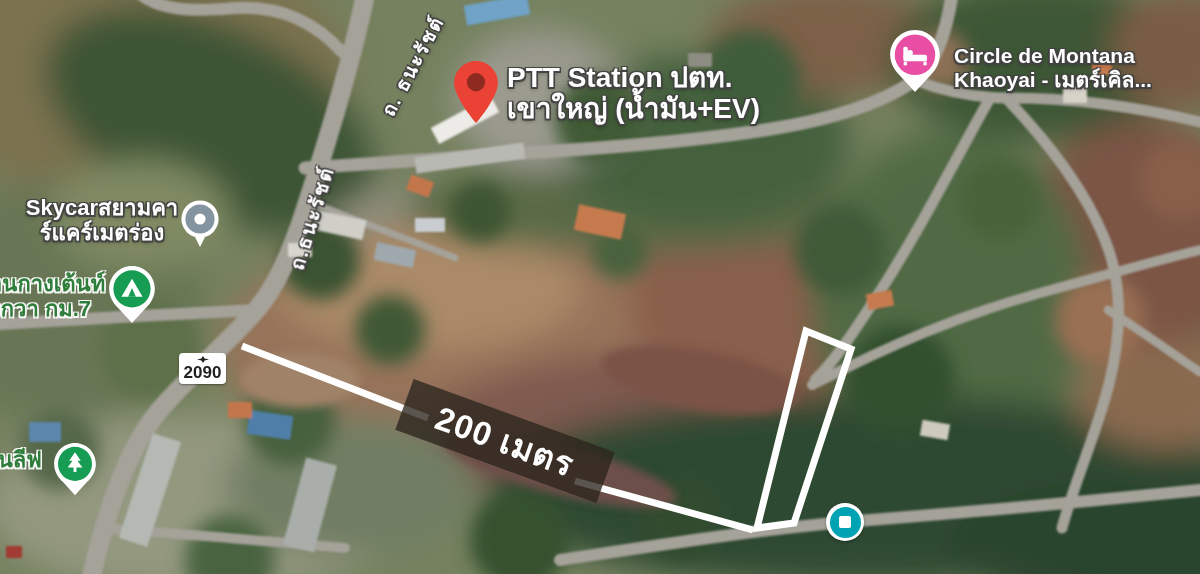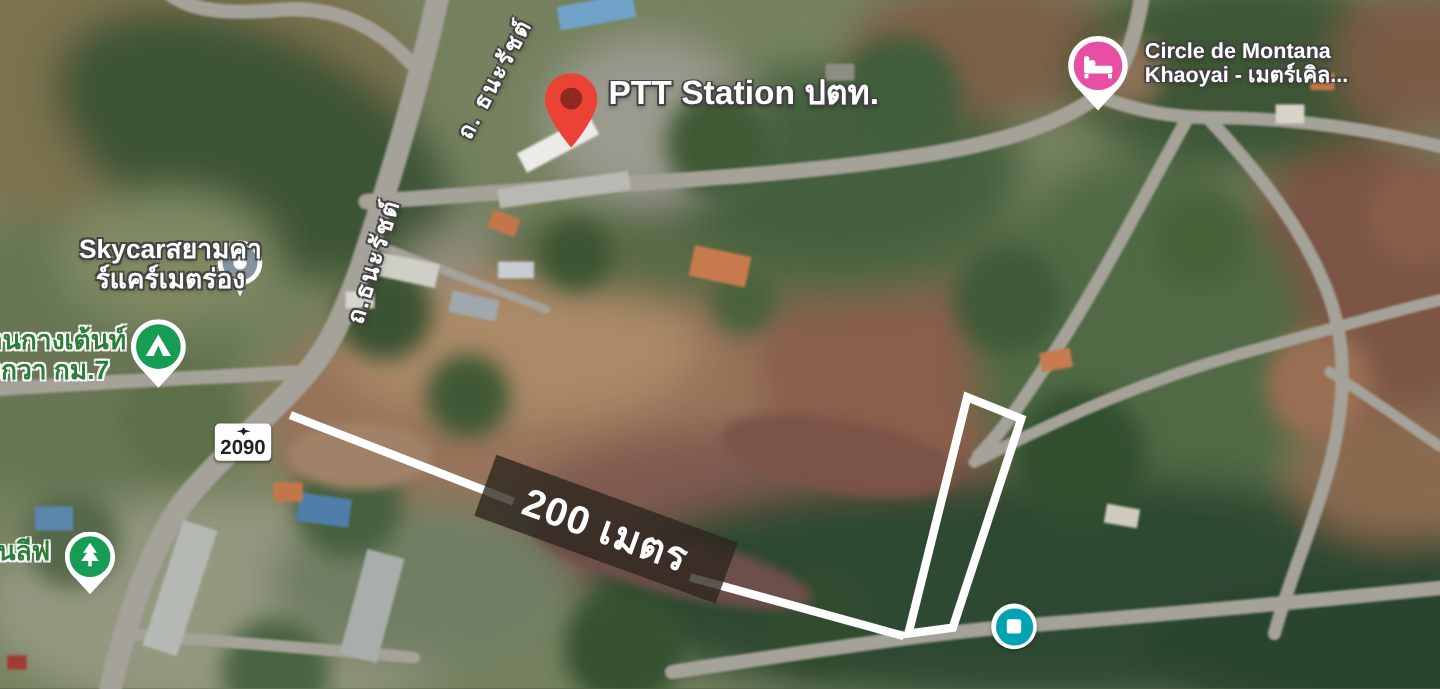--- a/index.html
+++ b/index.html
@@ -198,45 +198,46 @@
     </svg>
     <div class="num">2090</div>
   </div>
 
   <svg class="pin" style="left:454px;top:61px;" width="44" height="62" viewBox="0 0 24 34">
     <path d="M12 0C5.4 0 0 5.4 0 12c0 8.2 12 22 12 22s12-13.8 12-22C24 5.4 18.6 0 12 0z" fill="#EA4335"></path>
     <circle cx="12" cy="11.6" r="5" fill="#8e2a1f"></circle>
   </svg>
   <div class="lbl" style="left:507px;top:62px;font-size:28px;">
     <div>PTT Station ปตท.</div>
+    <div>เขาใหญ่ (น้ำมัน+EV)</div>
   </div>
 
   <svg class="pin" style="left:890px;top:30px;" width="50" height="63" viewBox="0 0 26 33">
     <path d="M13 0C5.8 0 0 5.8 0 13c0 4.6 2.4 8.4 5.4 11.2L13 32.5l7.6-8.3c3-2.8 5.4-6.6 5.4-11.2C26 5.8 20.2 0 13 0z" fill="#fff"></path>
     <circle cx="13" cy="13" r="10.6" fill="#E84FA4"></circle>
     <g fill="#fff">
       <rect x="6.9" y="8.8" width="2.3" height="6.2" rx="0.8"></rect>
       <circle cx="10.4" cy="12" r="1.5"></circle>
       <rect x="6.9" y="13" width="12.4" height="3.4" rx="1"></rect>
       <rect x="7.1" y="16.6" width="1.7" height="1.9"></rect>
       <rect x="17.4" y="16.6" width="1.7" height="1.9"></rect>
     </g>
   </svg>
-  <div class="lbl" style="left:954px;top:32px;font-size:18px;">
+  <div class="lbl" style="left:954px;top:44px;font-size:21px;">
     <div>Circle de Montana</div>
     <div>Khaoyai - เมตร์เคิล...</div>
   </div>
 
   <svg class="pin" style="left:180px;top:199px;" width="40" height="50" viewBox="0 0 20 25">
     <path d="M10 24 L6.5 17 H13.5 Z" fill="#fff"></path>
     <circle cx="10" cy="10" r="9.3" fill="#fff"></circle>
     <circle cx="10" cy="10" r="7.3" fill="#8495A1"></circle>
     <circle cx="10" cy="10" r="2.8" fill="#fff"></circle>
   </svg>
-  <div class="lbl" style="left:22px;top:196px;font-size:22px;text-align:center;width:160px;margin-left:40px;">
+  <div class="lbl" style="left:22px;top:196px;font-size:22px;text-align:center;width:160px;">
     <div>Skycarสยามคา</div>
     <div>ร์แคร์เมตร่อง</div>
   </div>
 
   <svg class="pin" style="left:109px;top:266px;" width="46" height="58" viewBox="0 0 26 33">
     <path d="M13 0C5.8 0 0 5.8 0 13c0 4.6 2.4 8.4 5.4 11.2L13 32.5l7.6-8.3c3-2.8 5.4-6.6 5.4-11.2C26 5.8 20.2 0 13 0z" fill="#fff"></path>
     <circle cx="13" cy="13" r="10.6" fill="#169C53"></circle>
     <path d="M13 7.2 L19 17.5 H7 Z" fill="#fff"></path>
     <path d="M13 12.5 L15.2 17.5 H10.8 Z" fill="#169C53"></path>
   </svg>

